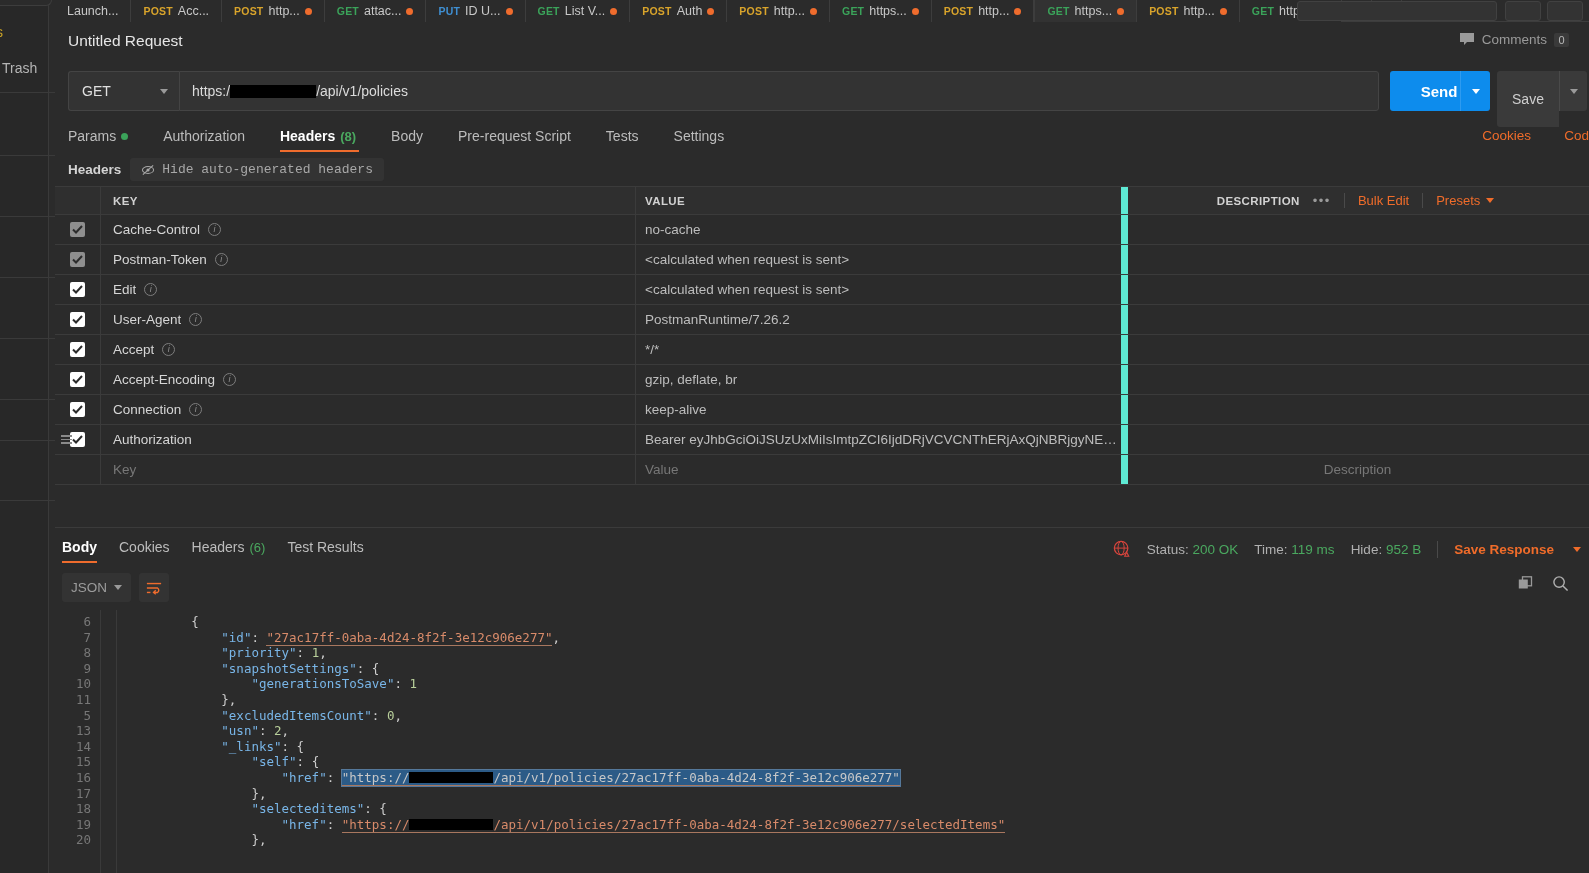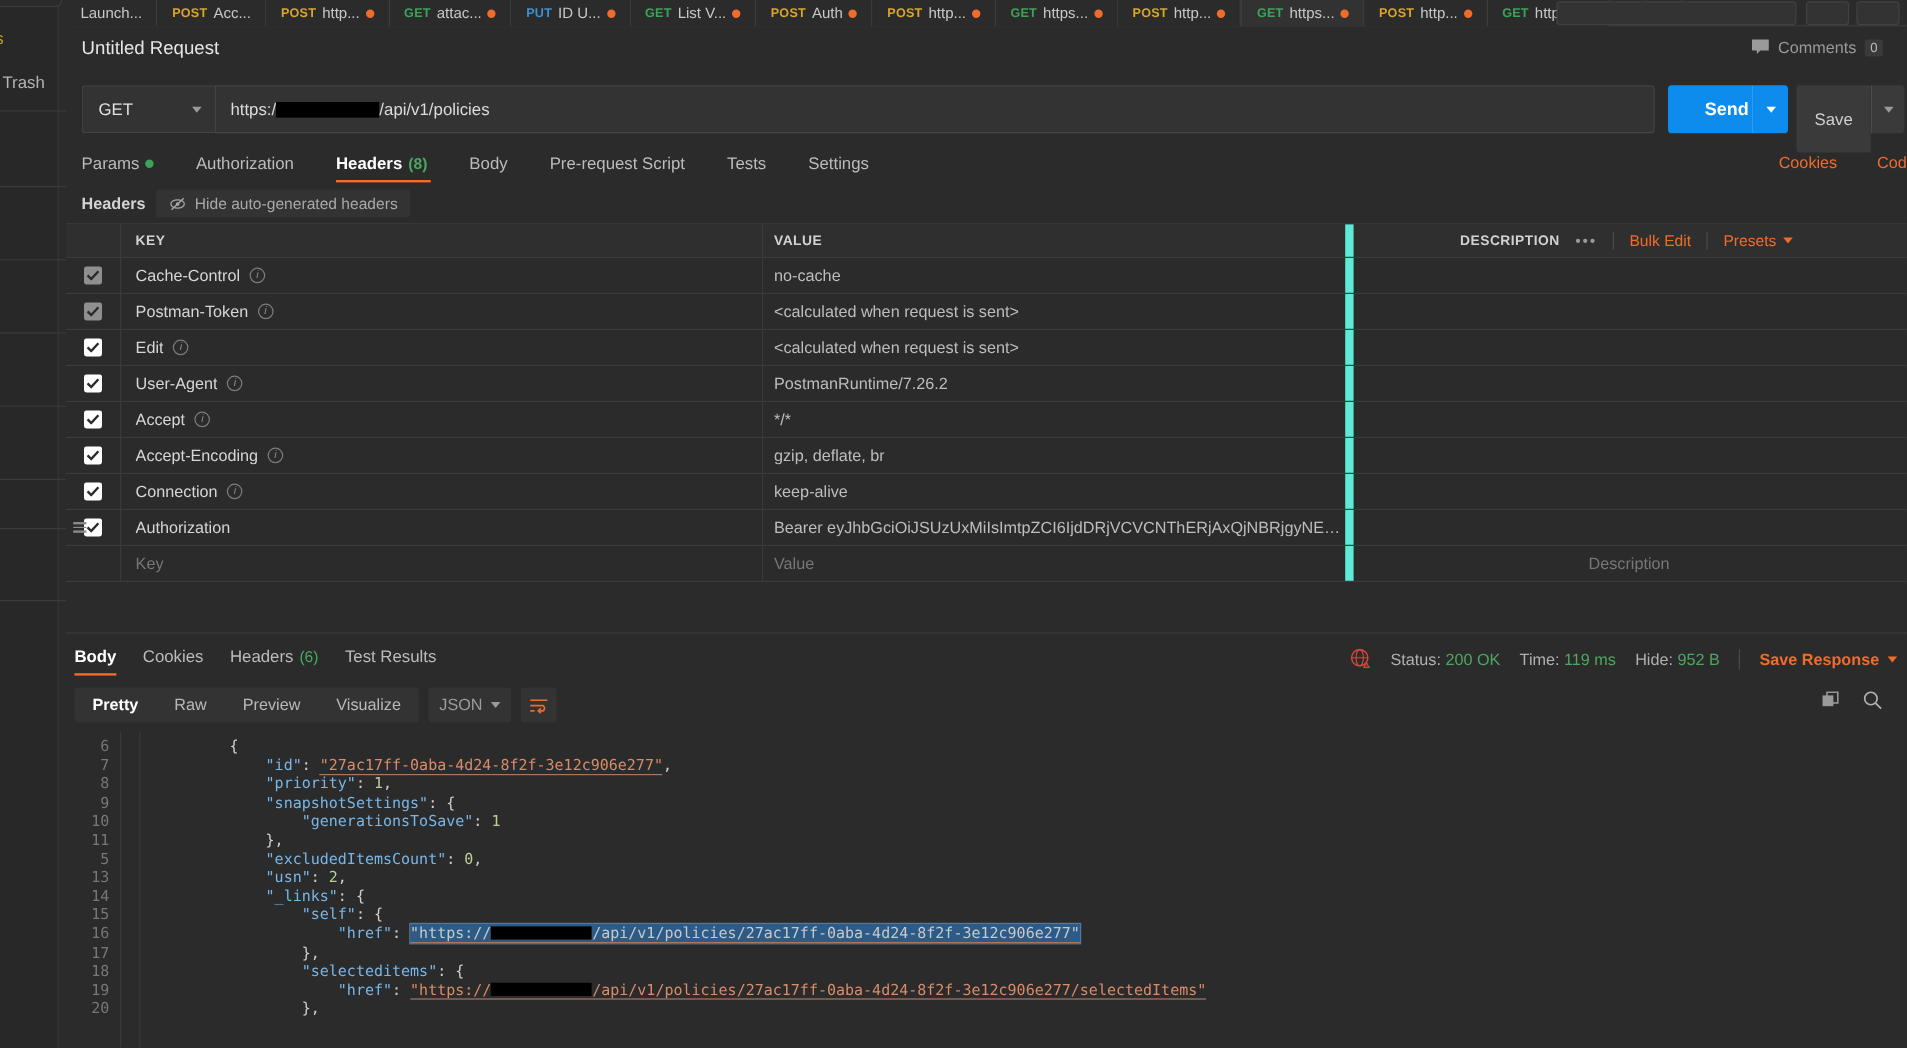--- a/index.html
+++ b/index.html
@@ -126,21 +126,21 @@
   .greendot { width: 7px; height: 7px; border-radius: 50%; background: #3ba35a; display: inline-block; }
   .cnt-green { color: #4aa85f; font-size: 13px; }
   .cookies-link { position: absolute; right: 58px; top: 128px; color: #f06c2a; font-size: 13.5px; cursor: pointer; }
   .code-link { position: absolute; right: 0px; top: 128px; color: #f06c2a; font-size: 13.5px; cursor: pointer; }
 
   
   .hdr-subbar { position: absolute; left: 68px; top: 158px; display: flex; align-items: center; gap: 9px; }
   .hdr-label { font-size: 13.5px; color: #d4d4d4; font-weight: 600; }
   .hide-auto {
     display: flex; align-items: center; gap: 7px; background: #333; border-radius: 3px;
-    padding: 4px 11px; font-size: 13px; color: #a8a8a8; cursor: pointer;
+    padding: 4px 11px; font-size: 13px; color: #a8a8a8; cursor: pointer; font-family: Liberation Mono, monospace;
   }
 
   
   .tbl { position: absolute; left: 55px; top: 186px; width: 1534px; border-top: 1px solid #3b3b3b; }
   .row { display: flex; height: 30px; border-bottom: 1px solid #3b3b3b; align-items: center; }
   .row.head { height: 28px; background: #2f2f2f; }
   .c-chk { width: 46px; height: 100%; border-right: 1px solid #3b3b3b; display: flex; align-items: center; justify-content: center; position: relative; }
   .c-key { width: 535px; height: 100%; border-right: 1px solid #3b3b3b; display: flex; align-items: center; padding-left: 12px; gap: 8px; }
   .c-val { width: 492px; height: 100%; border-right: 7px solid #5eead4; display: flex; align-items: center; padding-left: 9px; overflow: hidden; }
   .c-desc { flex: 1; height: 100%; display: flex; align-items: center; padding-left: 8px; justify-content: center; padding-right: 10px; }
@@ -173,21 +173,21 @@
     display: flex; align-items: center; gap: 5px; white-space: nowrap;
   }
   .resptab.active { color: #fff; font-weight: 700; }
   .resptab.active::after { content: ""; position: absolute; left: 0; right: 0; bottom: 0; height: 2px; background: #ef6c2d; }
   .status-row {
     position: absolute; right: 8px; top: 540px; display: flex; align-items: center; gap: 16px; font-size: 13.5px;
   }
   .status-row .lbl { color: #b0b0b0; }
   .status-row .v { color: #4aa85f; }
   .vbar { width: 1px; height: 17px; background: #4a4a4a; }
-  .save-resp { color: #f06c2a; font-weight: 600; cursor: pointer; display: flex; align-items: center; gap: 7px; }
+  .save-resp { color: #f06c2a; font-weight: 600; cursor: pointer; display: flex; align-items: center; gap: 19px; }
 
   .bodybar { position: absolute; left: 62px; top: 573px; display: flex; align-items: center; gap: 8px; }
   .seg { display: flex; background: #333; border-radius: 3px; height: 29px; align-items: center; }
   .seg .s { padding: 0 15px; font-size: 13.5px; color: #b9b9b9; line-height: 29px; cursor: pointer; }
   .seg .s.active { color: #fff; font-weight: 700; }
   .fmt {
     display: flex; align-items: center; justify-content: space-between; width: 69px; height: 29px;
     background: #333; border-radius: 3px; padding: 0 9px; font-size: 13.5px; color: #9c9c9c; cursor: pointer;
   }
   .wrapbtn {
@@ -608,26 +608,20 @@
     <span><span class="lbl">Hide:</span>
       <span class="v">952 B</span></span>
     <span class="vbar"></span>
     <span class="save-resp">
       <span>Save Response</span>
       <span class="caret" style="border-top-color:#f06c2a"></span>
     </span>
   </div>
 
   <div class="bodybar">
-    <div class="seg" id="viewmodes-host">
-        <span class="s active">Pretty</span>
-        <span class="s">Raw</span>
-        <span class="s">Preview</span>
-        <span class="s">Visualize</span>
-      </div>
     <div class="fmt">
       <span>JSON</span>
       <span class="caret"></span>
     </div>
     <div class="wrapbtn">
       <svg width="16" height="14" viewBox="0 0 18 14">
         <line x1="1" y1="2" x2="17" y2="2" stroke="#ef6c2d" stroke-width="1.6"></line>
         <path d="M1 7 h12 a3 3 0 0 1 0 5 h-4" fill="none" stroke="#ef6c2d" stroke-width="1.6"></path>
         <path d="M11 9.5 L8.5 12 L11 14" fill="none" stroke="#ef6c2d" stroke-width="1.6"></path>
         <line x1="1" y1="12" x2="5" y2="12" stroke="#ef6c2d" stroke-width="1.6"></line>

